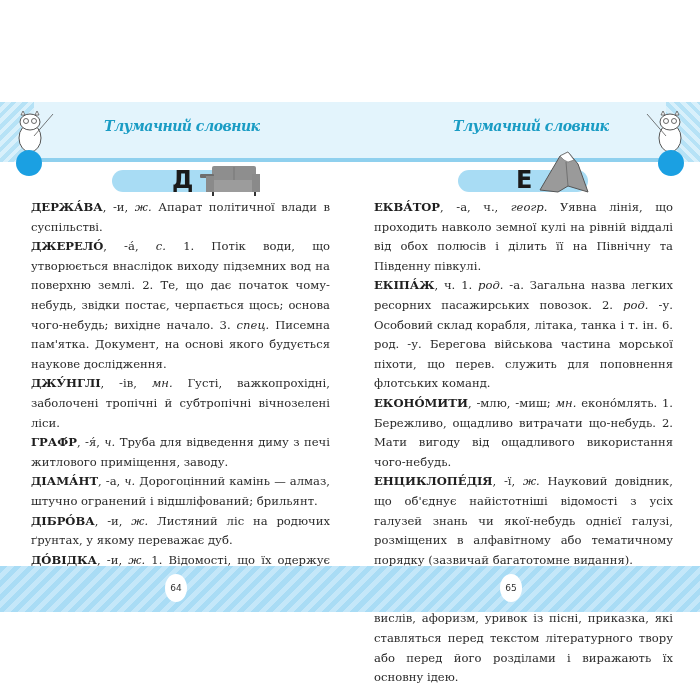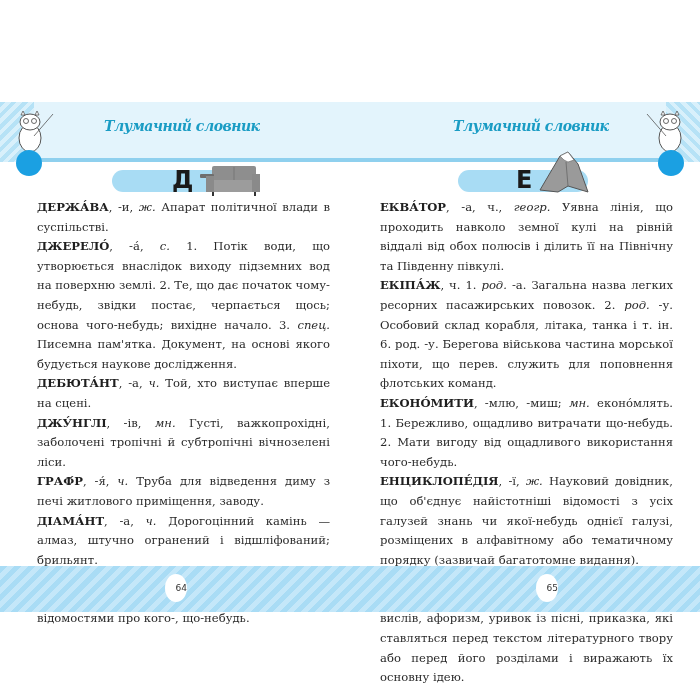--- a/index.html
+++ b/index.html
@@ -23,28 +23,28 @@
   .pill-left { left:112px; width:136px; }
   .pill-right { left:458px; width:130px; }
   .letter { position:absolute; top:166px; font-family:"DejaVu Sans", sans-serif; font-weight:bold; font-size:24px; color:#1a1a1a; }
   .letter-left { left:172px; }
   .letter-right { left:516px; }
   .sofa { position:absolute; left:198px; top:164px; width:64px; height:34px; }
   .mountain { position:absolute; left:538px; top:150px; width:52px; height:44px; }
   .column { position:absolute; top:198px; width:306px; font-size:11.6px; line-height:19.6px; text-align:justify; }
   .col-left { left:24px; }
   .col-right { left:367px; }
-  .entry { margin:0 0 0 13px; }
+  .entry { margin:0 0 0 7px; }
   .hw { font-weight:bold; font-family:"DejaVu Serif", serif; color:#1f1f1f; }
   .it { font-style:italic; }
   .footer-band { position:absolute; left:0; top:566px; width:700px; height:46px;
     background: repeating-linear-gradient(135deg, #a9dcf5 0 5px, #c4e7f9 5px 10px); }
-  .page-num { position:absolute; top:574px; width:22px; height:28px; border-radius:50%; background:#ffffff; font-family:"DejaVu Sans", sans-serif; font-size:9px; color:#333; text-align:right; line-height:28px; }
+  .page-num { position:absolute; top:574px; width:22px; height:28px; border-radius:50%; background:#ffffff; font-family:"DejaVu Sans", sans-serif; font-size:9px; color:#333; text-align:center; line-height:28px; }
   .pn-left { left:165px; }
-  .pn-right { left:536px; }
+  .pn-right { left:500px; }
 </style>
 </head>
 <body>
 
 <div class="header-band"></div>
 <div class="header-band-line"></div>
 <div class="corner-stripes corner-left"></div>
 <div class="corner-stripes corner-right"></div>
 
 <svg class="owl owl-left" viewBox="0 0 40 50">
@@ -89,24 +89,24 @@
 <div class="letter letter-right">Е</div>
 <svg class="mountain" viewBox="0 0 52 44">
   <polygon points="2,40 22,6 30,2 40,14 50,42 30,36 20,42" fill="#9a9a9a" stroke="#555" stroke-width="1"></polygon>
   <polygon points="22,6 30,2 36,10 30,12 26,10" fill="#ffffff" stroke="#666" stroke-width="0.6"></polygon>
   <line x1="28" y1="12" x2="30" y2="36" stroke="#666" stroke-width="0.8"></line>
 </svg>
 
 <div class="column col-left">
   <div class="entry"><span class="hw">ДЕРЖА́ВА</span><span>, -и, </span><span class="it">ж.</span><span> Апарат політичної влади в суспільстві.</span></div>
   <div class="entry"><span class="hw">ДЖЕРЕЛО́</span><span>, -а́, </span><span class="it">с.</span><span> 1. Потік води, що утворюється внаслідок виходу підземних вод на поверхню землі. 2. Те, що дає початок чому-небудь, звідки постає, черпається щось; основа чого-небудь; вихідне начало. 3. </span><span class="it">спец.</span><span> Писемна пам'ятка. Документ, на основі якого будується наукове дослідження.</span></div>
-  <div class="entry"><span class="hw">ДЕБЮТА́НТ</span><span>, -а, </span><span class="it">ч.</span><span> Той, хто виступає вперше на сцені.</span></div>
   <div class="entry"><span class="hw">ДЖУ́НГЛІ</span><span>, -ів, </span><span class="it">мн.</span><span> Густі, важкопрохідні, заболочені тропічні й субтропічні вічнозелені ліси.</span></div>
   <div class="entry"><span class="hw">ГРАФ́Р</span><span>, -я́, </span><span class="it">ч.</span><span> Труба для відведення диму з печі житлового приміщення, заводу.</span></div>
   <div class="entry"><span class="hw">ДІАМА́НТ</span><span>, -а, </span><span class="it">ч.</span><span> Дорогоцінний камінь — алмаз, штучно огранений і відшліфований; брильянт.</span></div>
+  <div class="entry"><span class="hw">ДІБРО́ВА</span><span>, -и, </span><span class="it">ж.</span><span> Листяний ліс на родючих ґрунтах, у якому переважає дуб.</span></div>
   <div class="entry"><span class="hw">ДО́ВІДКА</span><span>, -и, </span><span class="it">ж.</span><span> 1. Відомості, що їх одержує або подає хто-небудь. 2. Документ із стислими відомостями про кого-, що-небудь.</span></div>
 </div>
 
 <div class="column col-right">
   <div class="entry"><span class="hw">ЕКВА́ТОР</span><span>, -а, ч., </span><span class="it">геогр.</span><span> Уявна лінія, що проходить навколо земної кулі на рівній віддалі від обох полюсів і ділить її на Північну та Південну півкулі.</span></div>
   <div class="entry"><span class="hw">ЕКІПА́Ж</span><span>, ч. 1. </span><span class="it">род.</span><span> -а. Загальна назва легких ресорних пасажирських повозок. 2. </span><span class="it">род.</span><span> -у. Особовий склад корабля, літака, танка і т. ін. 6. род. -у. Берегова військова частина морської піхоти, що перев. служить для поповнення флотських команд.</span></div>
   <div class="entry"><span class="hw">ЕКОНО́МИТИ</span><span>, -млю, -миш; </span><span class="it">мн.</span><span> еконо́млять. 1. Бережливо, ощадливо витрачати що-небудь. 2. Мати вигоду від ощадливого використання чого-небудь.</span></div>
   <div class="entry"><span class="hw">ЕНЦИКЛОПЕ́ДІЯ</span><span>, -ї, </span><span class="it">ж.</span><span> Науковий довідник, що об'єднує найістотніші відомості з усіх галузей знань чи якої-небудь однієї галузі, розміщених в алфавітному або тематичному порядку (зазвичай багатотомне видання).</span></div>
   <div class="entry"><span class="hw">ЕПІ́ГРАФ</span><span>, -а, </span><span class="it">ч.</span><span> 1. У стародавніх греків — напис на пам'ятнику. 2. Цитата, крилатий вислів, афоризм, уривок із пісні, приказка, які ставляться перед текстом літературного твору або перед його розділами і виражають їх основну ідею.</span></div>
 </div>

